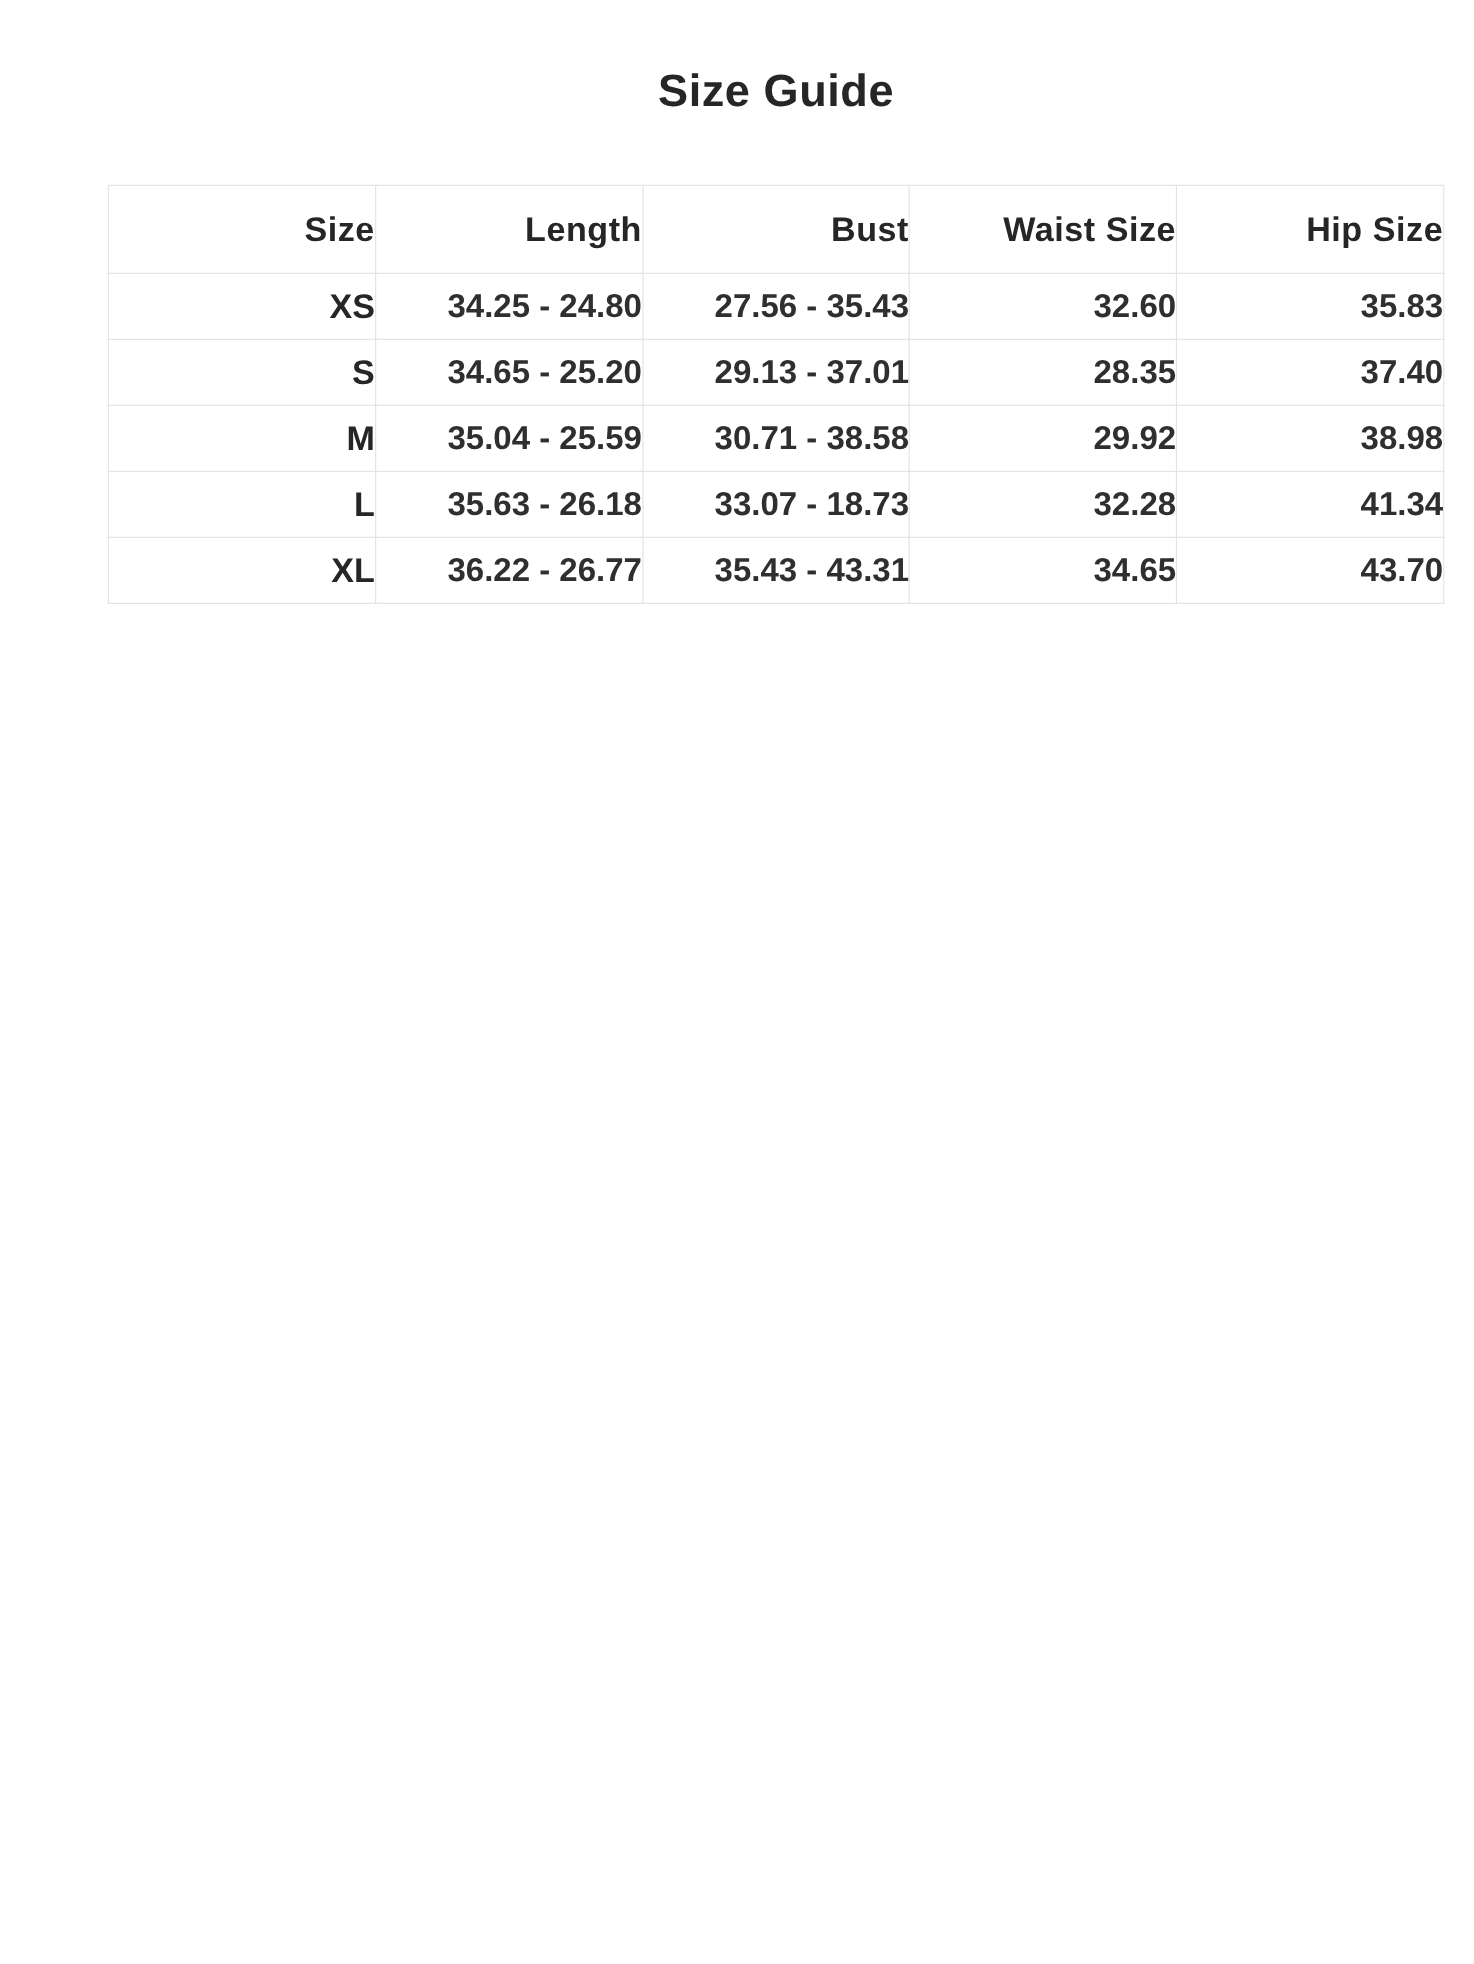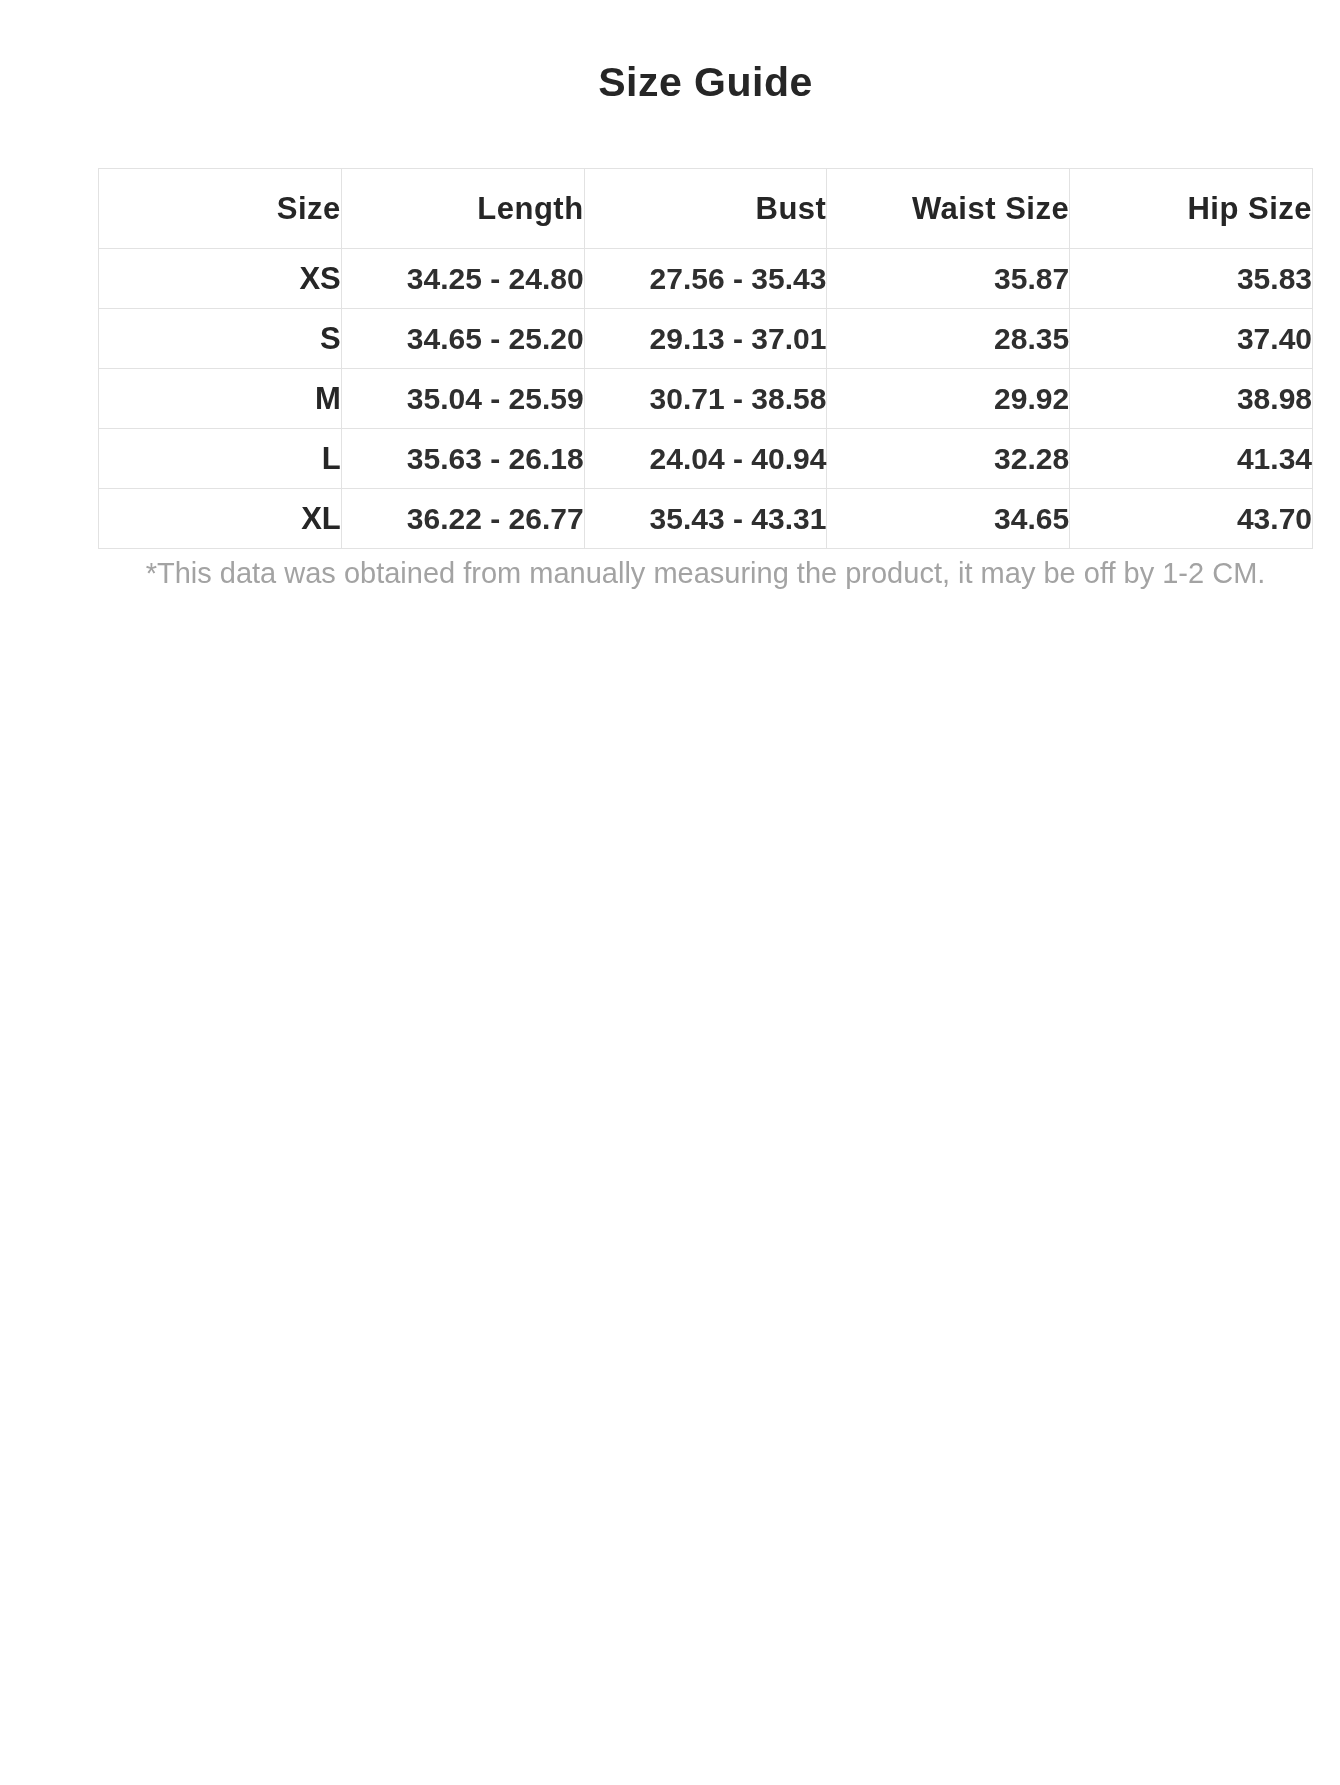--- a/index.html
+++ b/index.html
@@ -87,49 +87,48 @@
         <th>Bust</th>
         <th>Waist Size</th>
         <th>Hip Size</th>
       </tr>
     </thead>
     <tbody>
       <tr>
         <td class="size-label">XS</td>
         <td>34.25 - 24.80</td>
         <td>27.56 - 35.43</td>
-        <td>35.87</td>
+        <td>32.60</td>
         <td>35.83</td>
       </tr>
       <tr>
         <td class="size-label">S</td>
         <td>34.65 - 25.20</td>
         <td>29.13 - 37.01</td>
         <td>28.35</td>
         <td>37.40</td>
       </tr>
       <tr>
         <td class="size-label">M</td>
         <td>35.04 - 25.59</td>
         <td>30.71 - 38.58</td>
         <td>29.92</td>
         <td>38.98</td>
       </tr>
       <tr>
         <td class="size-label">L</td>
         <td>35.63 - 26.18</td>
-        <td>24.04 - 40.94</td>
+        <td>33.07 - 18.73</td>
         <td>32.28</td>
         <td>41.34</td>
       </tr>
       <tr>
         <td class="size-label">XL</td>
         <td>36.22 - 26.77</td>
         <td>35.43 - 43.31</td>
         <td>34.65</td>
         <td>43.70</td>
       </tr>
     </tbody>
   </table>
 
-  <p class="footnote">*This data was obtained from manually measuring the product, it may be off by 1-2 CM.</p>
 
 </div>
 
 </body></html>

